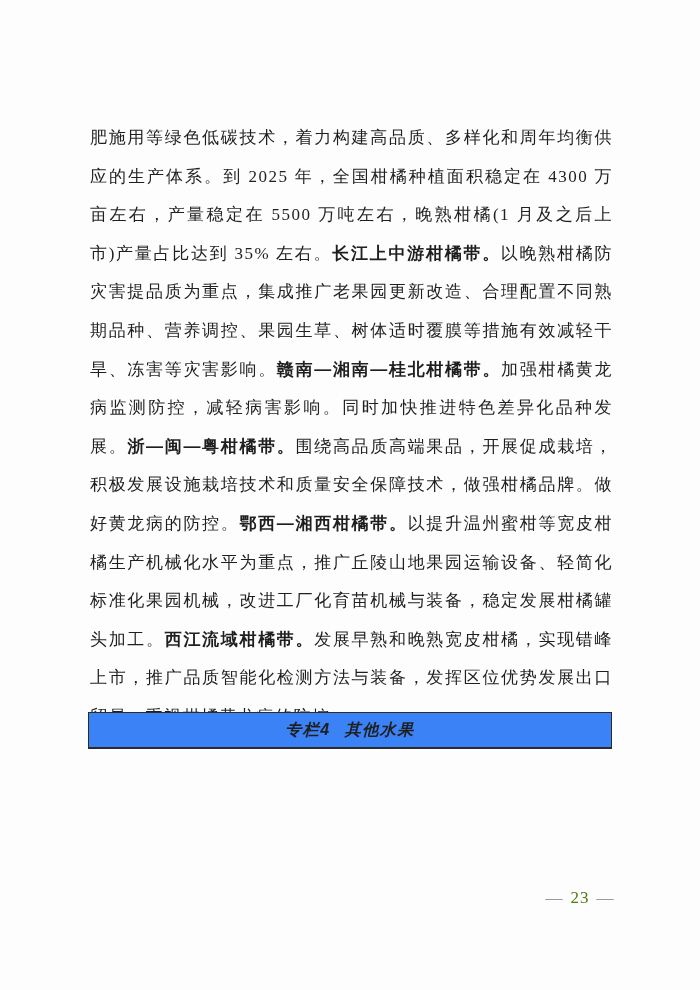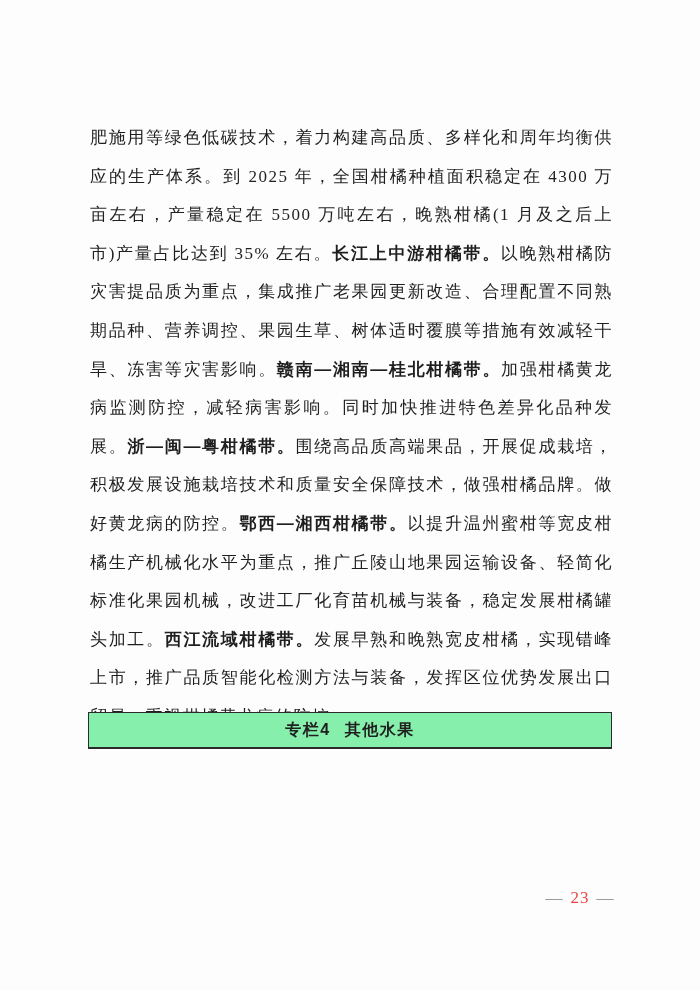--- a/index.html
+++ b/index.html
@@ -39,21 +39,22 @@
     font-family: "Liberation Sans", "DejaVu Sans", sans-serif;
   }
   
   .panel {
     position: absolute;
     left: 88px;
     top: 712px;
     width: 524px;
     box-sizing: border-box;
     border: 1.5px solid #2b2b2b;
-    background: #86efac;
+    background: #3b82f6;
+    font-style: italic;
   }
   .panel-title {
     text-align: center;
     font-weight: 700;
     font-family: "Liberation Sans", "DejaVu Sans", sans-serif;
     font-size: 16px;
     letter-spacing: 1.5px;
     padding: 7px 0 6px 0;
     border-bottom: 1.5px solid #2b2b2b;
   }
@@ -82,21 +83,21 @@
     text-align: center;
     font-size: 17px;
     letter-spacing: 1px;
     white-space: nowrap;
   }
   .footer .dash {
     color: #8a8a8a;
     padding: 0 7px;
   }
   .footer .num {
-    color: #ef4444;
+    color: #4d7c0f;
   }
 </style>
 </head>
 <body>
 
 <div class="page">
 
   <p class="main-text"><span class="seg-normal">肥施用等绿色低碳技术，着力构建高品质、多样化和周年均衡供应的生产体系。到 2025 年，全国柑橘种植面积稳定在 4300 万亩左右，产量稳定在 5500 万吨左右，晚熟柑橘(1 月及之后上市)产量占比达到 35% 左右。</span><span class="seg-bold">长江上中游柑橘带。</span><span class="seg-normal">以晚熟柑橘防灾害提品质为重点，集成推广老果园更新改造、合理配置不同熟期品种、营养调控、果园生草、树体适时覆膜等措施有效减轻干旱、冻害等灾害影响。</span><span class="seg-bold">赣南—湘南—桂北柑橘带。</span><span class="seg-normal">加强柑橘黄龙病监测防控，减轻病害影响。同时加快推进特色差异化品种发展。</span><span class="seg-bold">浙—闽—粤柑橘带。</span><span class="seg-normal">围绕高品质高端果品，开展促成栽培，积极发展设施栽培技术和质量安全保障技术，做强柑橘品牌。做好黄龙病的防控。</span><span class="seg-bold">鄂西—湘西柑橘带。</span><span class="seg-normal">以提升温州蜜柑等宽皮柑橘生产机械化水平为重点，推广丘陵山地果园运输设备、轻简化标准化果园机械，改进工厂化育苗机械与装备，稳定发展柑橘罐头加工。</span><span class="seg-bold">西江流域柑橘带。</span><span class="seg-normal">发展早熟和晚熟宽皮柑橘，实现错峰上市，推广品质智能化检测方法与装备，发挥区位优势发展出口贸易。重视柑橘黄龙病的防控。</span></p>
 
   <div class="panel">

